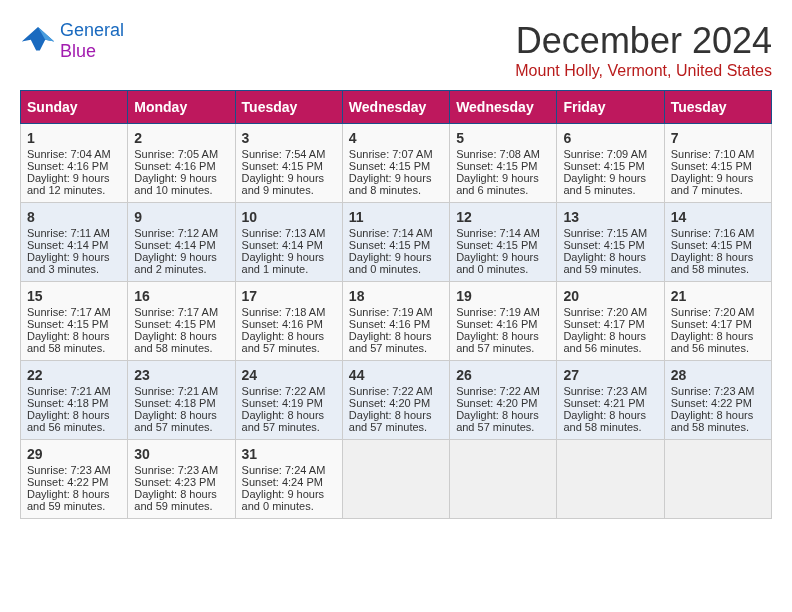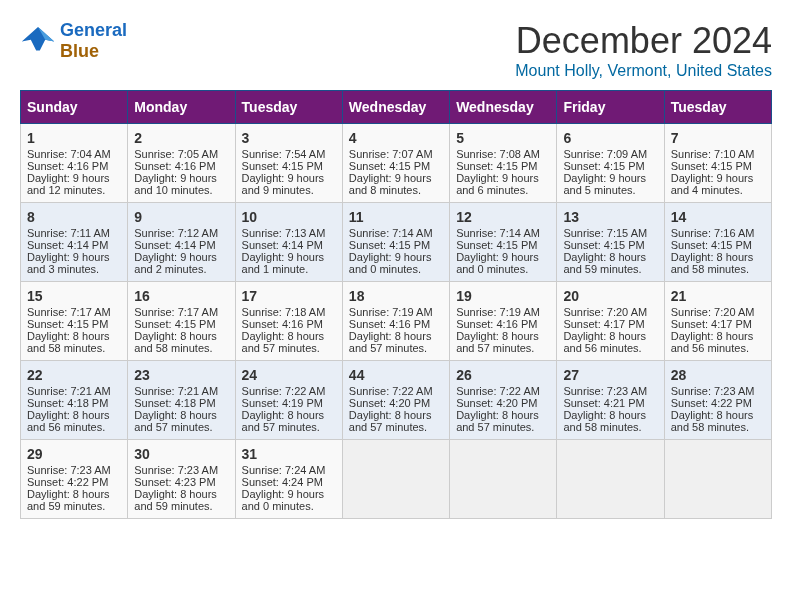--- a/index.html
+++ b/index.html
@@ -28,28 +28,28 @@
     .title-area {
       text-align: right;
     }
     .main-title {
       font-size: 36px;
       font-weight: normal;
       color: #333;
     }
     .sub-title {
       font-size: 16px;
-      color: #0369a1;
+      color: #b91c1c;
     }
     table {
       width: 100%;
       border-collapse: collapse;
     }
     th {
-      background-color: #701a75;
+      background-color: #be185d;
       color: #fff;
       text-align: left;
       padding: 8px 6px;
       font-size: 14px;
       border: 1px solid #1a4f8a;
     }
     td {
       vertical-align: top;
       padding: 6px 6px;
       font-size: 11px;
@@ -76,22 +76,22 @@
 </head>
 <body>
 
 <div class="header-area">
   <div class="logo">
     <svg class="logo-bird" viewBox="0 0 40 35" xmlns="http://www.w3.org/2000/svg">
       <polygon points="20,2 38,18 28,16 22,28 18,28 12,16 2,18" fill="#1a6abf"></polygon>
       <polygon points="20,2 38,18 28,16" fill="#4a9edf"></polygon>
     </svg>
     <div>
-      <div style="font-size:18px;font-weight:bold;color:#1a6abf;">General</div>
-      <div style="font-size:18px;font-weight:bold;color:#a16207;">Blue</div>
+      <div style="font-size:18px;font-weight:normal;color:#1a6abf;">General</div>
+      <div style="font-size:18px;font-weight:normal;color:#a21caf;">Blue</div>
     </div>
   </div>
   <div class="title-area">
     <div class="main-title">December 2024</div>
     <div class="sub-title">Mount Holly, Vermont, United States</div>
   </div>
 </div>
 
 <table>
   <thead>
@@ -147,21 +147,21 @@
           <div>Sunrise: 7:09 AM</div>
           <div>Sunset: 4:15 PM</div>
           <div>Daylight: 9 hours</div>
           <div>and 5 minutes.</div>
         </td>
         <td>
           <span class="day-num">7</span>
           <div>Sunrise: 7:10 AM</div>
           <div>Sunset: 4:15 PM</div>
           <div>Daylight: 9 hours</div>
-          <div>and 4 minutes.</div>
+          <div>and 7 minutes.</div>
         </td>
       </tr>
       <tr>
         <td>
           <span class="day-num">8</span>
           <div>Sunrise: 7:11 AM</div>
           <div>Sunset: 4:14 PM</div>
           <div>Daylight: 9 hours</div>
           <div>and 3 minutes.</div>
         </td>

